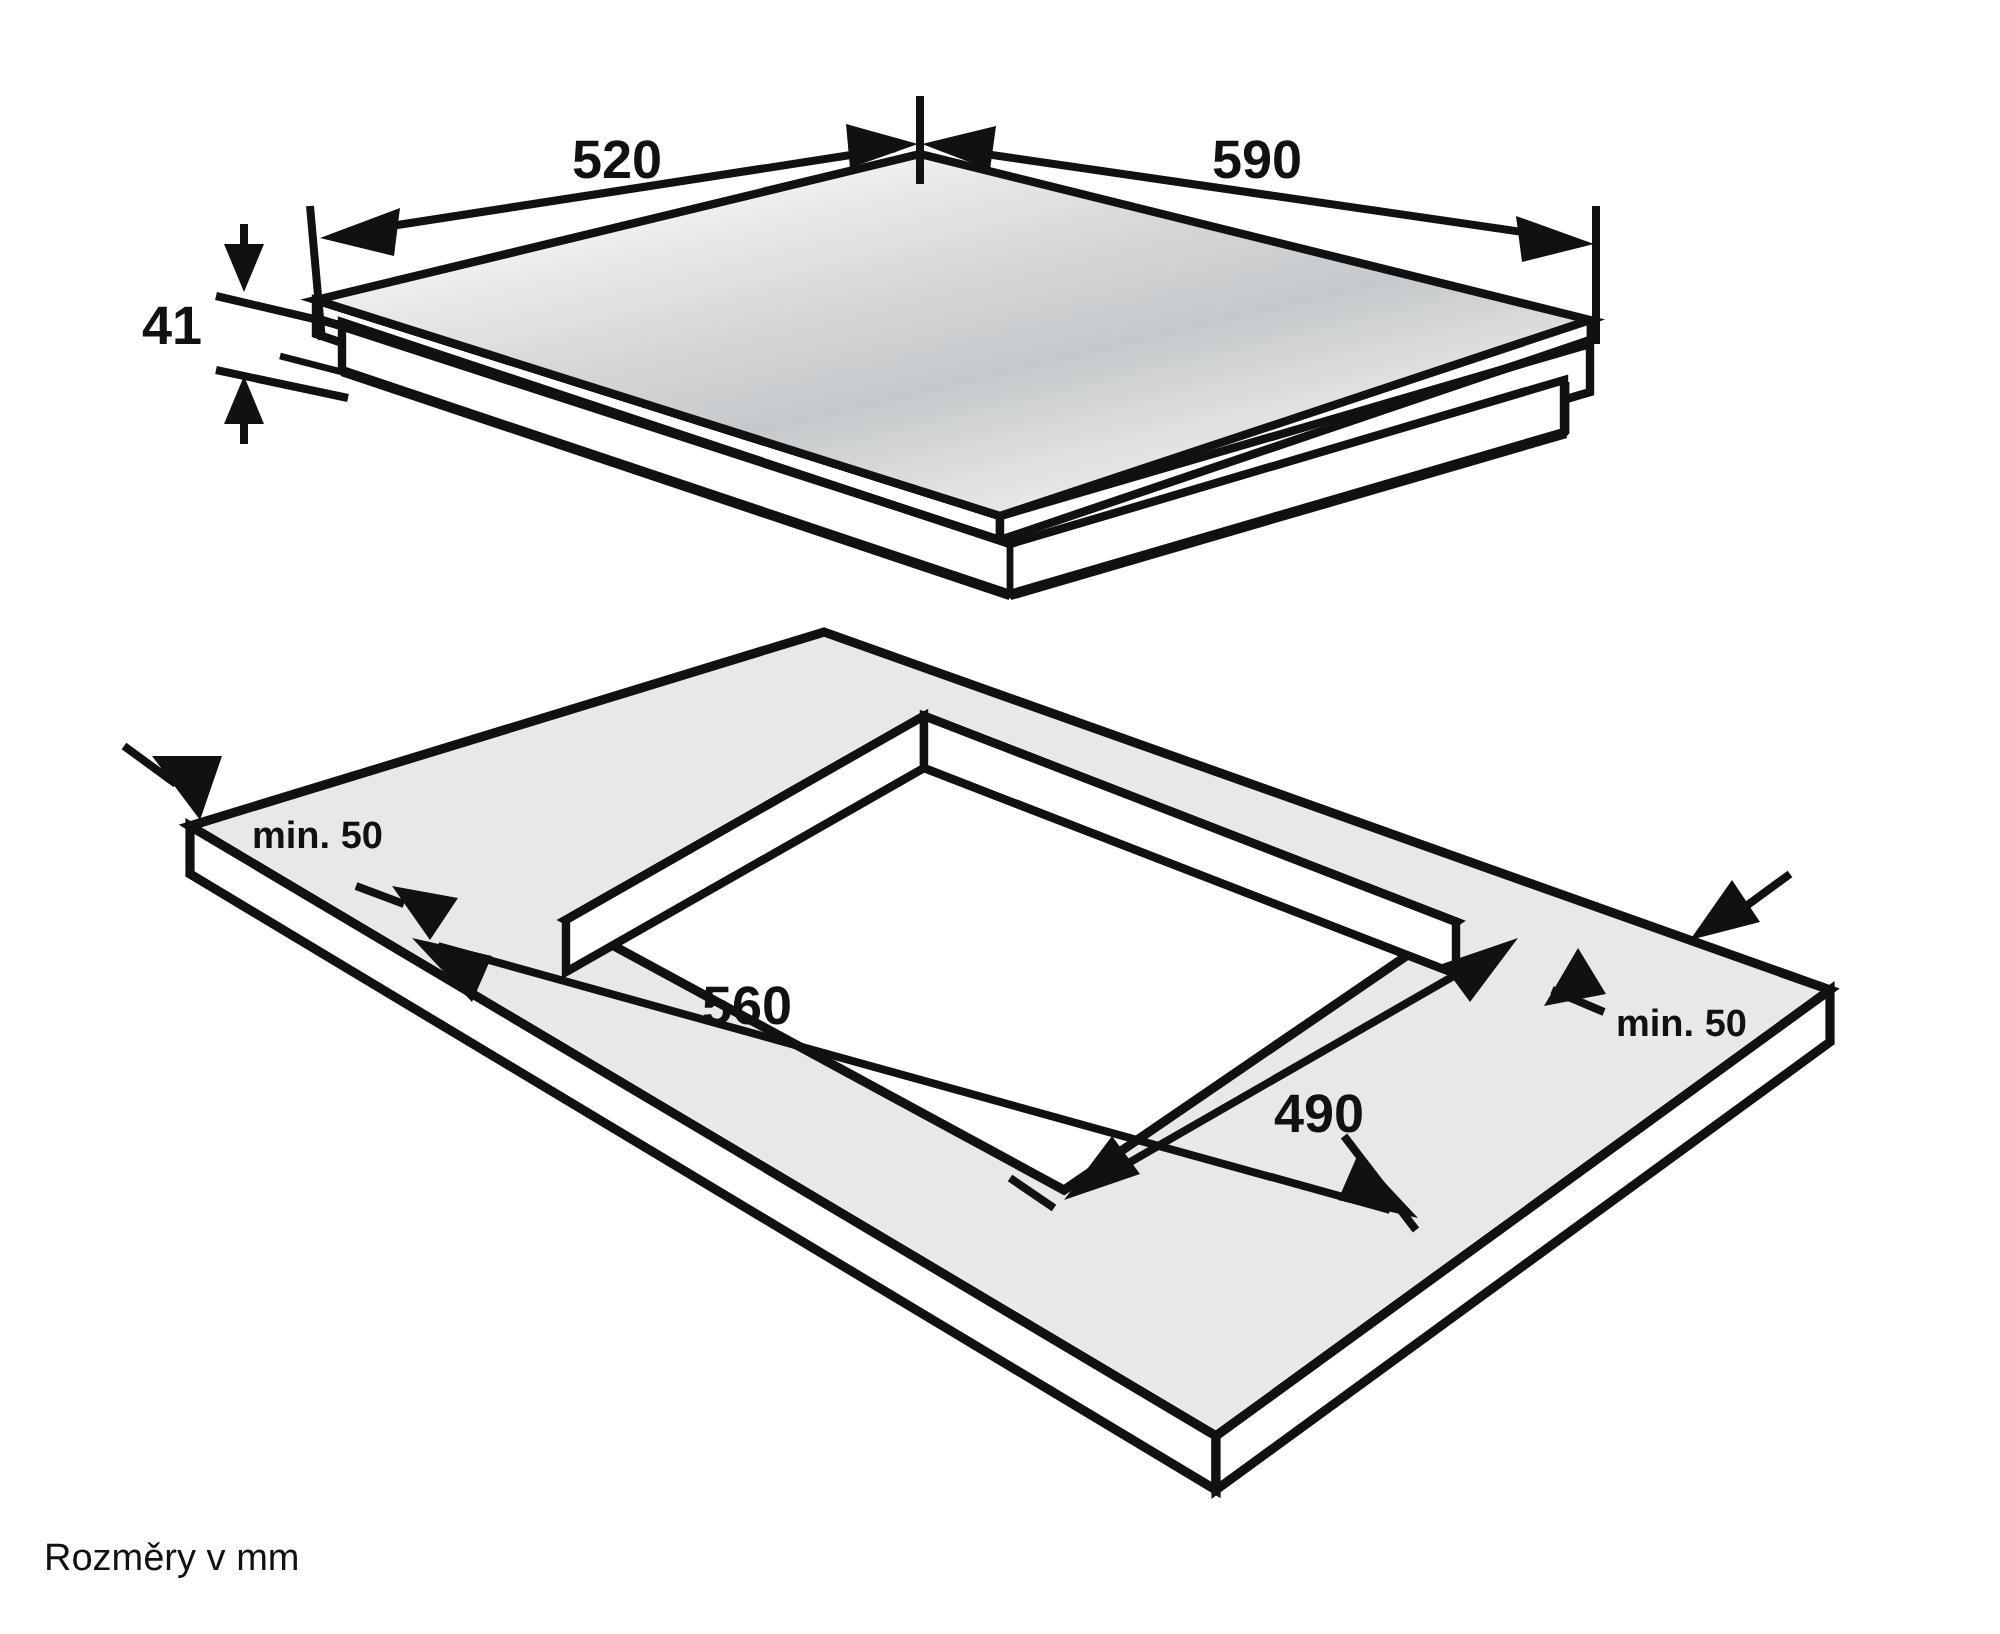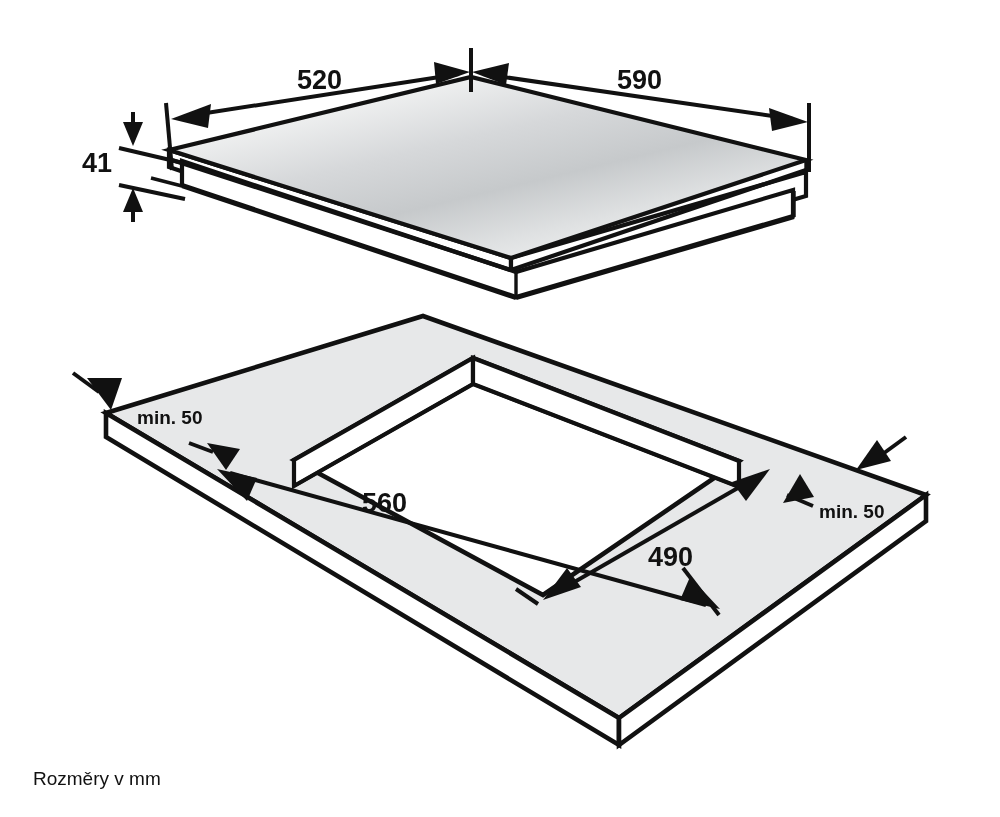--- a/index.html
+++ b/index.html
@@ -14,21 +14,20 @@
     font-family: "Liberation Sans", sans-serif;
     overflow: hidden;
     position: relative;
   }
   #diagram-root {
     position: absolute;
     left: 0;
     top: 0;
     width: 816px;
     height: 817px;
-    padding-left: 11px;
   }
   svg#tech-drawing {
     display: block;
     width: 1000px;
     height: 817px;
     background: #ffffff;
   }
   .dim-text {
     font-family: "Liberation Sans", sans-serif;
     font-size: 27px;

